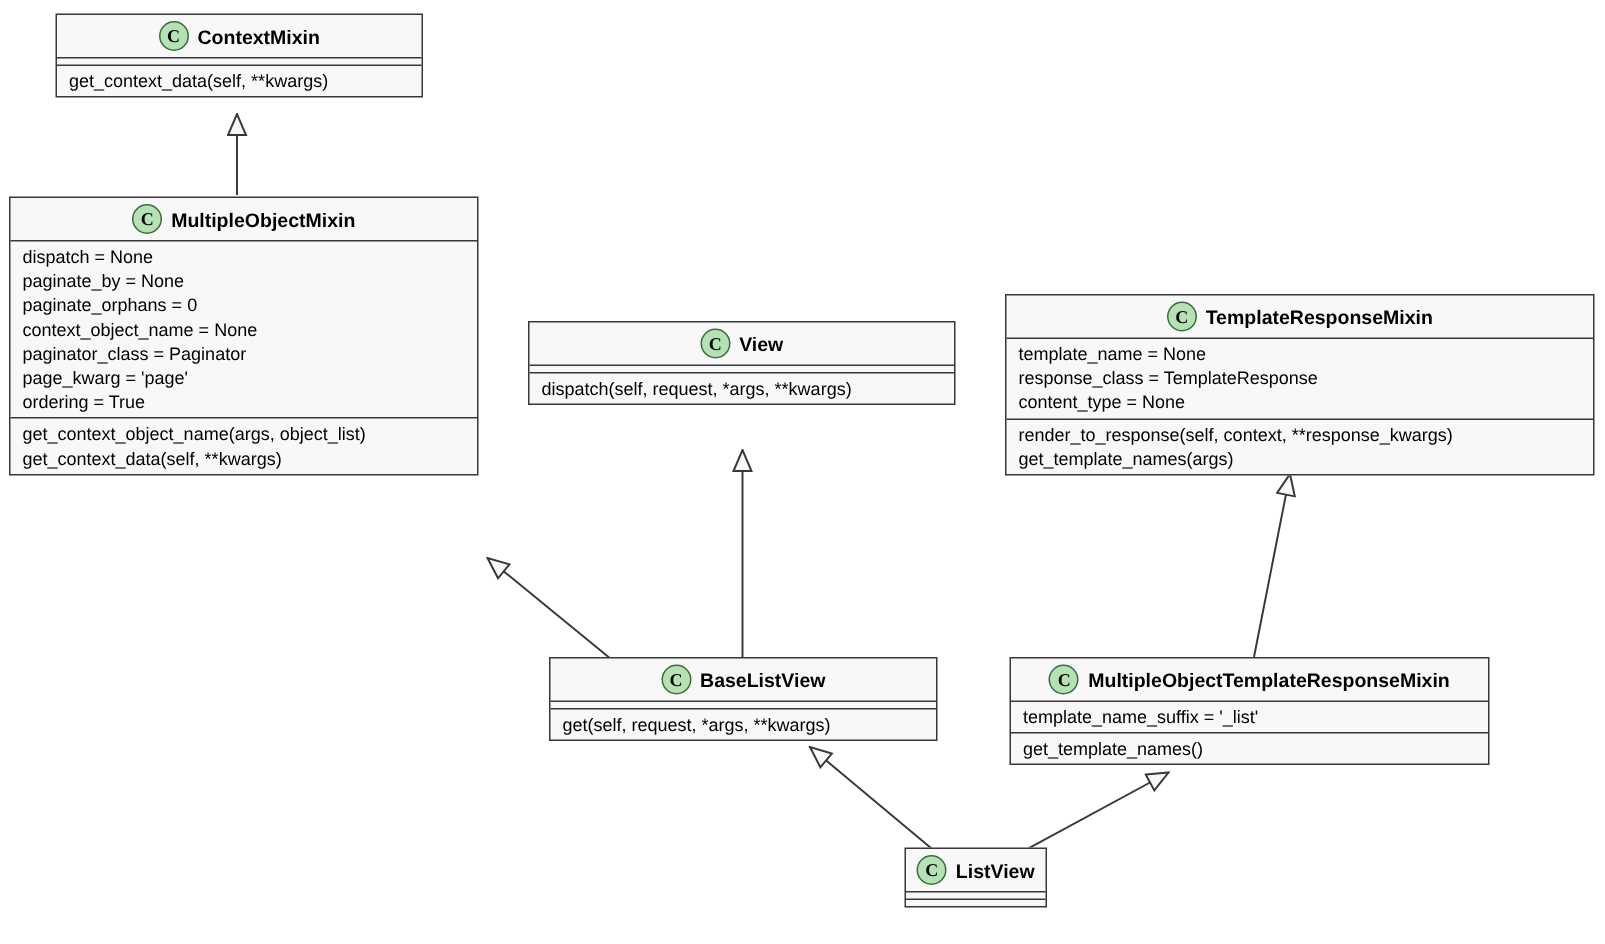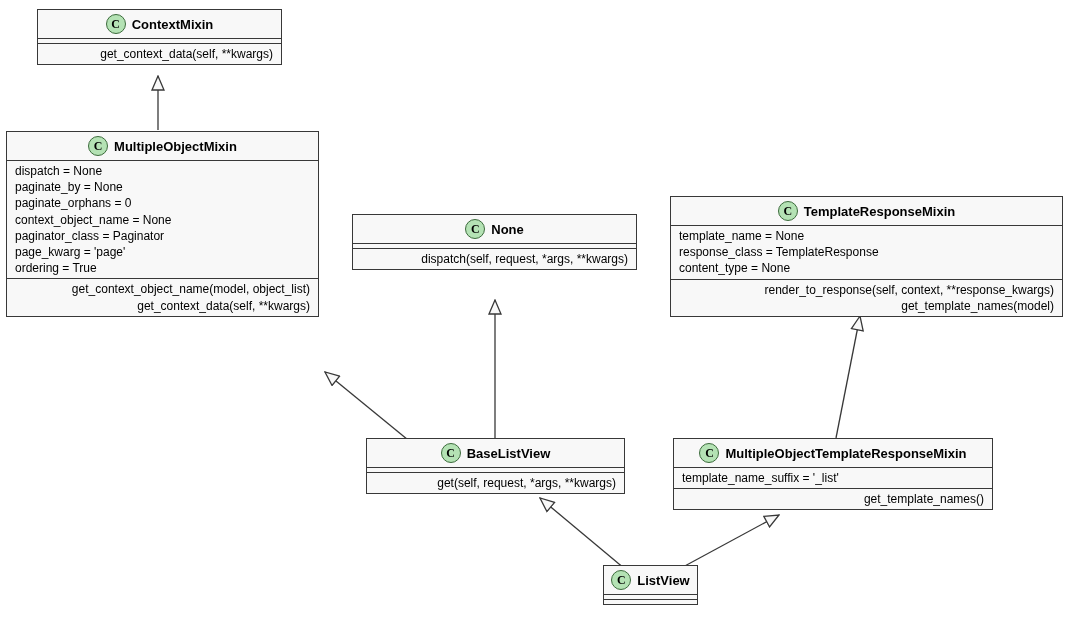--- a/index.html
+++ b/index.html
@@ -42,21 +42,21 @@
     font-family: serif;
     color: #000;
     flex-shrink: 0;
   }
   .compartment {
     padding: 2px 8px;
     border-bottom: 1.5px solid #383838;
     line-height: 1.35;
     font-size: 12px;
   }
-  .compartment:last-child { border-bottom: none; text-align: right; }
+  .compartment:last-child { border-bottom: none; }
   .compartment.empty { height: 4px; padding: 0; }
   .compartment div { white-space: nowrap; }
   .italic { font-style: italic; }
   svg.connectors {
     position: absolute;
     top: 0; left: 0;
     width: 1070px;
     height: 629px;
     pointer-events: none;
   }
@@ -103,49 +103,49 @@
   <div class="compartment">
     <div>dispatch = None</div>
     <div>paginate_by = None</div>
     <div>paginate_orphans = 0</div>
     <div>context_object_name = None</div>
     <div>paginator_class = Paginator</div>
     <div>page_kwarg = 'page'</div>
     <div>ordering = True</div>
   </div>
   <div class="compartment">
-    <div>get_context_object_name(model, object_list)</div>
+    <div>get_context_object_name(args, object_list)</div>
     <div>get_context_data(self, **kwargs)</div>
   </div>
 </div>
 
 <div class="class-box" style="left:352px; top:214px; width:285px;">
   <div class="class-header">
     <span class="class-icon">C</span>
-    <span>None</span>
+    <span>View</span>
   </div>
   <div class="compartment empty"></div>
   <div class="compartment">
     <div>dispatch(self, request, *args, **kwargs)</div>
   </div>
 </div>
 
 <div class="class-box" style="left:670px; top:196px; width:393px;">
   <div class="class-header">
     <span class="class-icon">C</span>
     <span>TemplateResponseMixin</span>
   </div>
   <div class="compartment">
     <div>template_name = None</div>
     <div>response_class = TemplateResponse</div>
     <div>content_type = None</div>
   </div>
   <div class="compartment">
     <div>render_to_response(self, context, **response_kwargs)</div>
-    <div>get_template_names(model)</div>
+    <div>get_template_names(args)</div>
   </div>
 </div>
 
 <div class="class-box" style="left:366px; top:438px; width:259px;">
   <div class="class-header">
     <span class="class-icon">C</span>
     <span>BaseListView</span>
   </div>
   <div class="compartment empty"></div>
   <div class="compartment">

